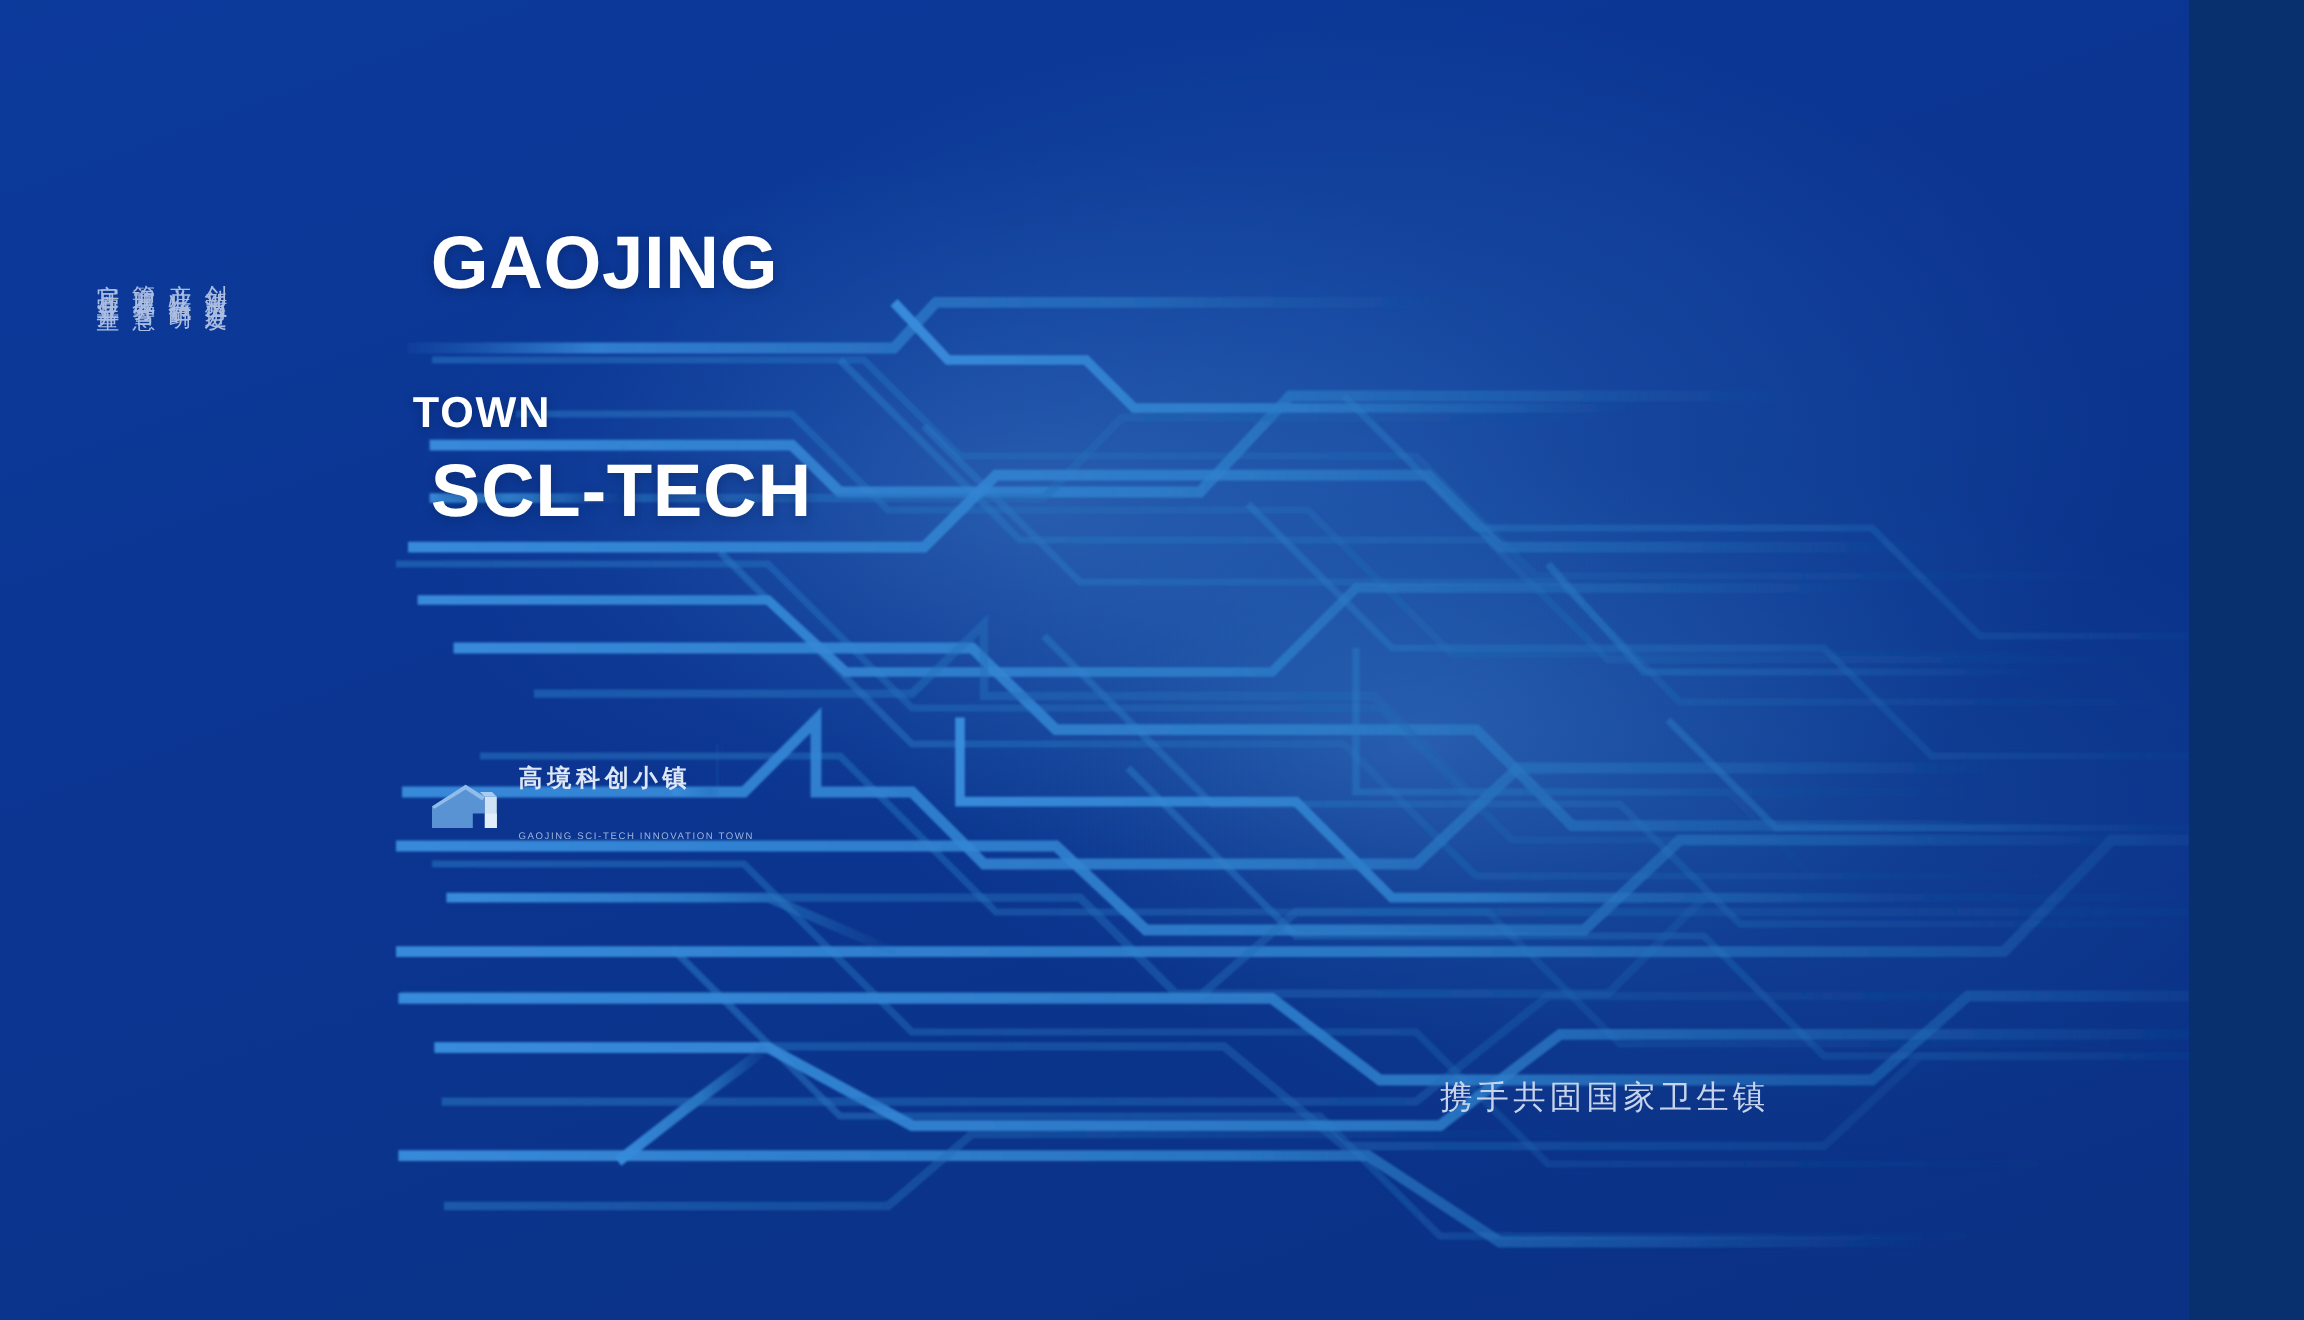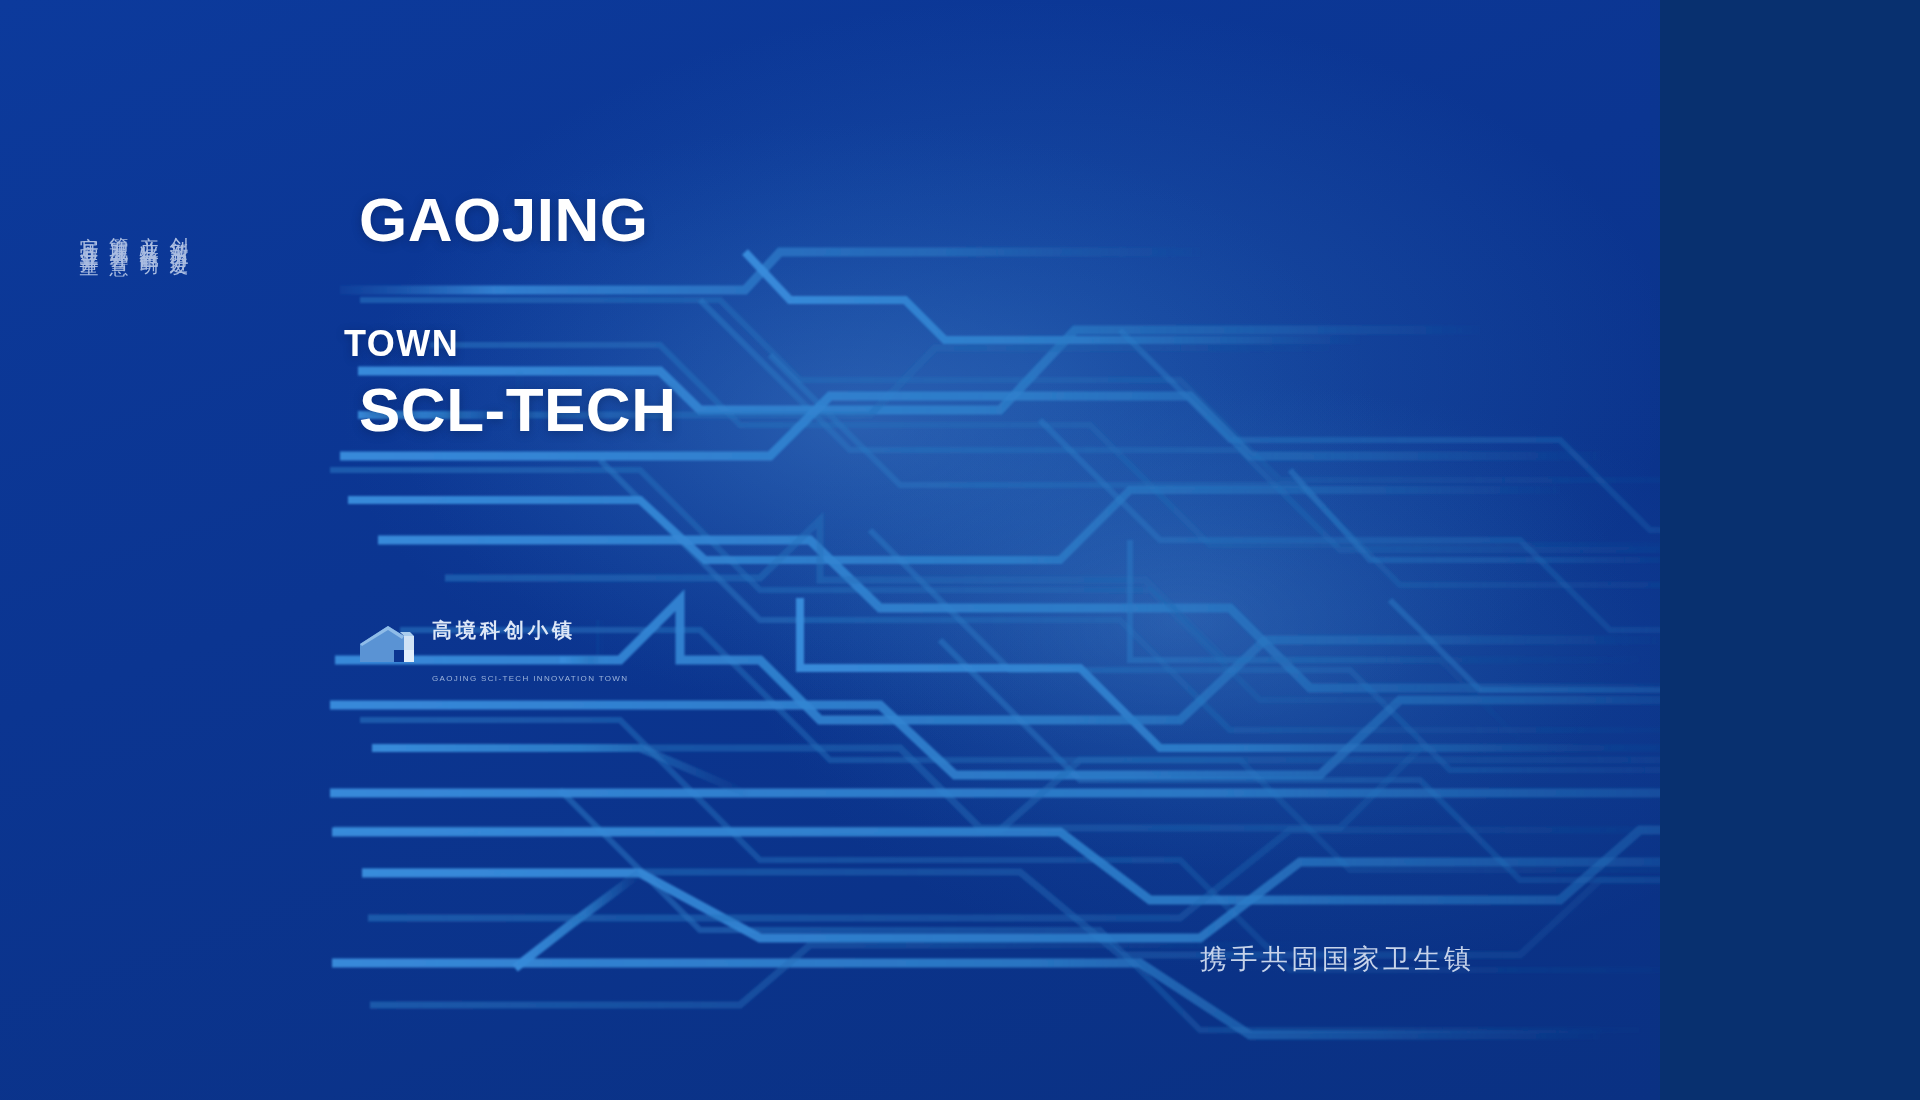--- a/index.html
+++ b/index.html
@@ -6,21 +6,21 @@
   html, body {
     margin: 0;
     padding: 0;
     background: #08306f;
   }
   body {
     font-family: "Liberation Sans", "DejaVu Sans", sans-serif;
   }
   #poster {
     position: relative;
-    width: 1660px;
+    width: 1824px;
     height: 1100px;
     overflow: hidden;
     background: #0b3591;
     background-image:
       radial-gradient(ellipse 900px 520px at 62% 34%, rgba(58,130,205,0.30) 0%, rgba(58,130,205,0.16) 38%, rgba(58,130,205,0.0) 72%),
       radial-gradient(ellipse 760px 420px at 78% 62%, rgba(46,116,194,0.22) 0%, rgba(46,116,194,0.0) 70%),
       linear-gradient(160deg, #0c3a9c 0%, #0b3591 42%, #0a3183 100%);
   }
 
   
@@ -78,22 +78,23 @@
     font-family: "DejaVu Sans", "Liberation Sans", sans-serif;
     font-weight: 400;
     line-height: 1;
     opacity: 0.92;
   }
 
   
   .logo-lockup {
     position: absolute;
     left: 358px;
-    top: 620px;
+    top: 638px;
     display: flex;
+    align-items: center;
     gap: 12px;
   }
   .logo-mark { width: 62px; height: 44px; display:block; }
   .logo-text { display: flex; flex-direction: column; gap: 3px; }
   .logo-cn {
     color: #dde7f7;
     font-size: 20px;
     font-weight: 700;
     letter-spacing: 4px;
     font-family: "DejaVu Sans", "Liberation Sans", sans-serif;
@@ -113,21 +114,20 @@
   .slogan {
     position: absolute;
     left: 1200px;
     top: 896px;
     color: #c6d3ea;
     font-family: "DejaVu Sans", "Liberation Sans", sans-serif;
     font-size: 27px;
     font-weight: 400;
     letter-spacing: 3.5px;
     line-height: 1.42;
-    margin-top: 44px;
   }
   .slogan span { display: block; white-space: pre; }
 </style>
 </head>
 <body>
 
 <div id="poster">
 
   <svg id="circuit-art" viewBox="0 0 1920 1100" preserveAspectRatio="none" aria-hidden="true">
     <defs>

